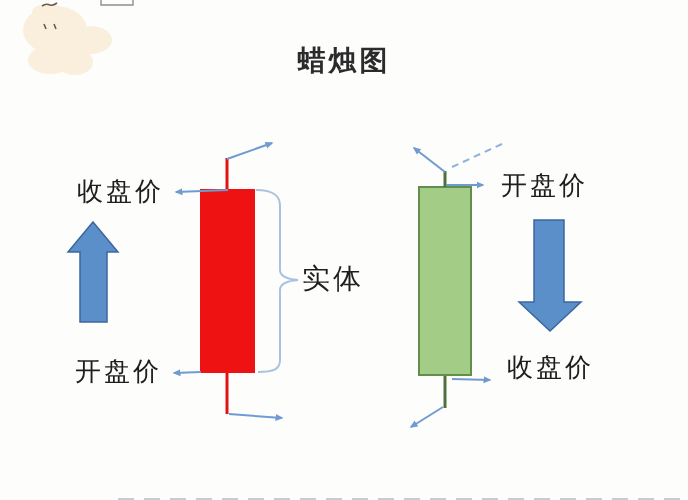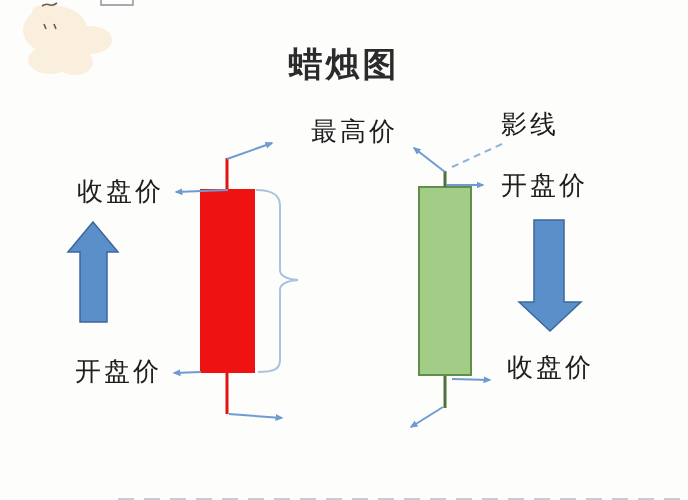--- a/index.html
+++ b/index.html
@@ -6,21 +6,21 @@
   .stage{
     position:relative;
     width:688px;height:500px;
     background:#fdfdfc;
     overflow:hidden;
     font-family:"DejaVu Serif","Liberation Serif",serif;
   }
   .title{
     position:absolute;left:0;top:42px;width:688px;
     text-align:center;
-    font-size:34px;letter-spacing:3px;
+    font-size:28px;letter-spacing:3px;
     color:#2b2b2b;font-weight:600;
   }
   .lbl{
     position:absolute;
     font-size:26px;letter-spacing:3px;
     color:#1e1e1e;white-space:nowrap;
   }
   .lbl-highest{left:311px;top:114px;}
   .lbl-shadow{left:501px;top:107px;}
   .lbl-close-left{left:77px;top:174px;}
@@ -89,20 +89,19 @@
     <path class="thin-arrow" d="M443,407 L411,427" marker-end="url(#ah)"></path>
     <path class="thin-arrow" d="M452,379 L490,380" marker-end="url(#ah)"></path>
     <path class="dashed-line" d="M502,144 L452,167"></path>
 
     <path class="brace" d="M256,190 C274,190 280,196 280,206 L280,270 C280,276 286,279 298,280 C286,281 280,284 280,290 L280,360 C280,369 274,372 258,372"></path>
 
     <polygon class="block-arrow" points="93,222 118,252 107,252 107,322 80,322 80,252 68,252"></polygon>
     <polygon class="block-arrow" points="534,220 564,220 564,302 581,302 550,331 519,302 534,302"></polygon>
   </svg>
 
-  <span class="lbl lbl-highest">最高价</span>
-  <span class="lbl lbl-shadow">影线</span>
   <span class="lbl lbl-close-left">收盘价</span>
   <span class="lbl lbl-open-right">开盘价</span>
+  <span class="lbl lbl-body">实体</span>
   <span class="lbl lbl-open-left">开盘价</span>
   <span class="lbl lbl-close-right">收盘价</span>
 
 </div>
 
 </body></html>

